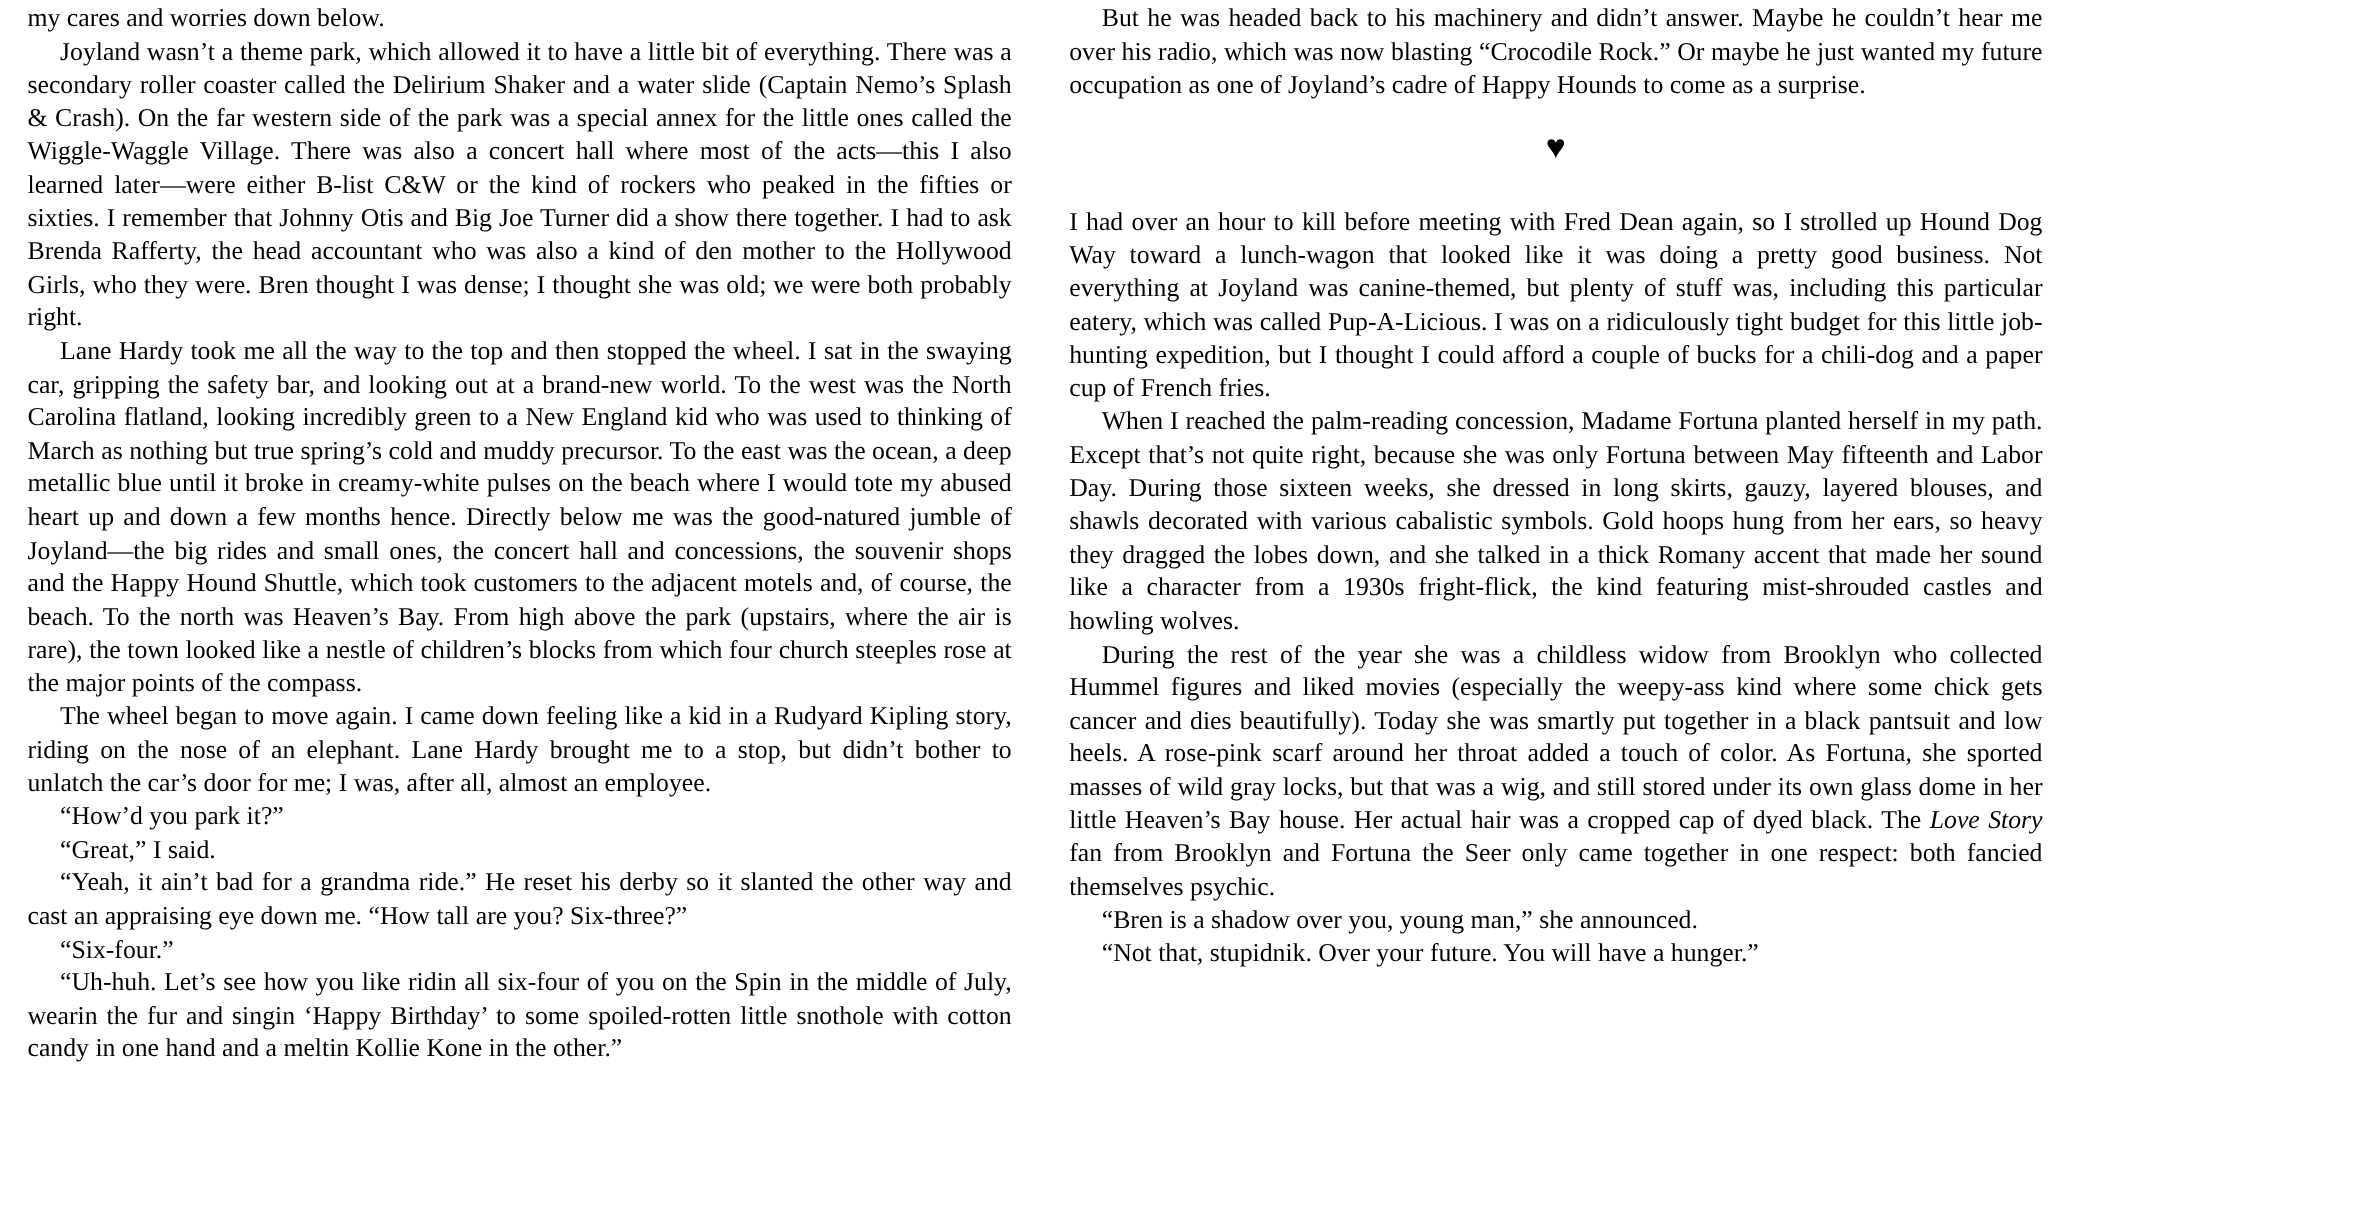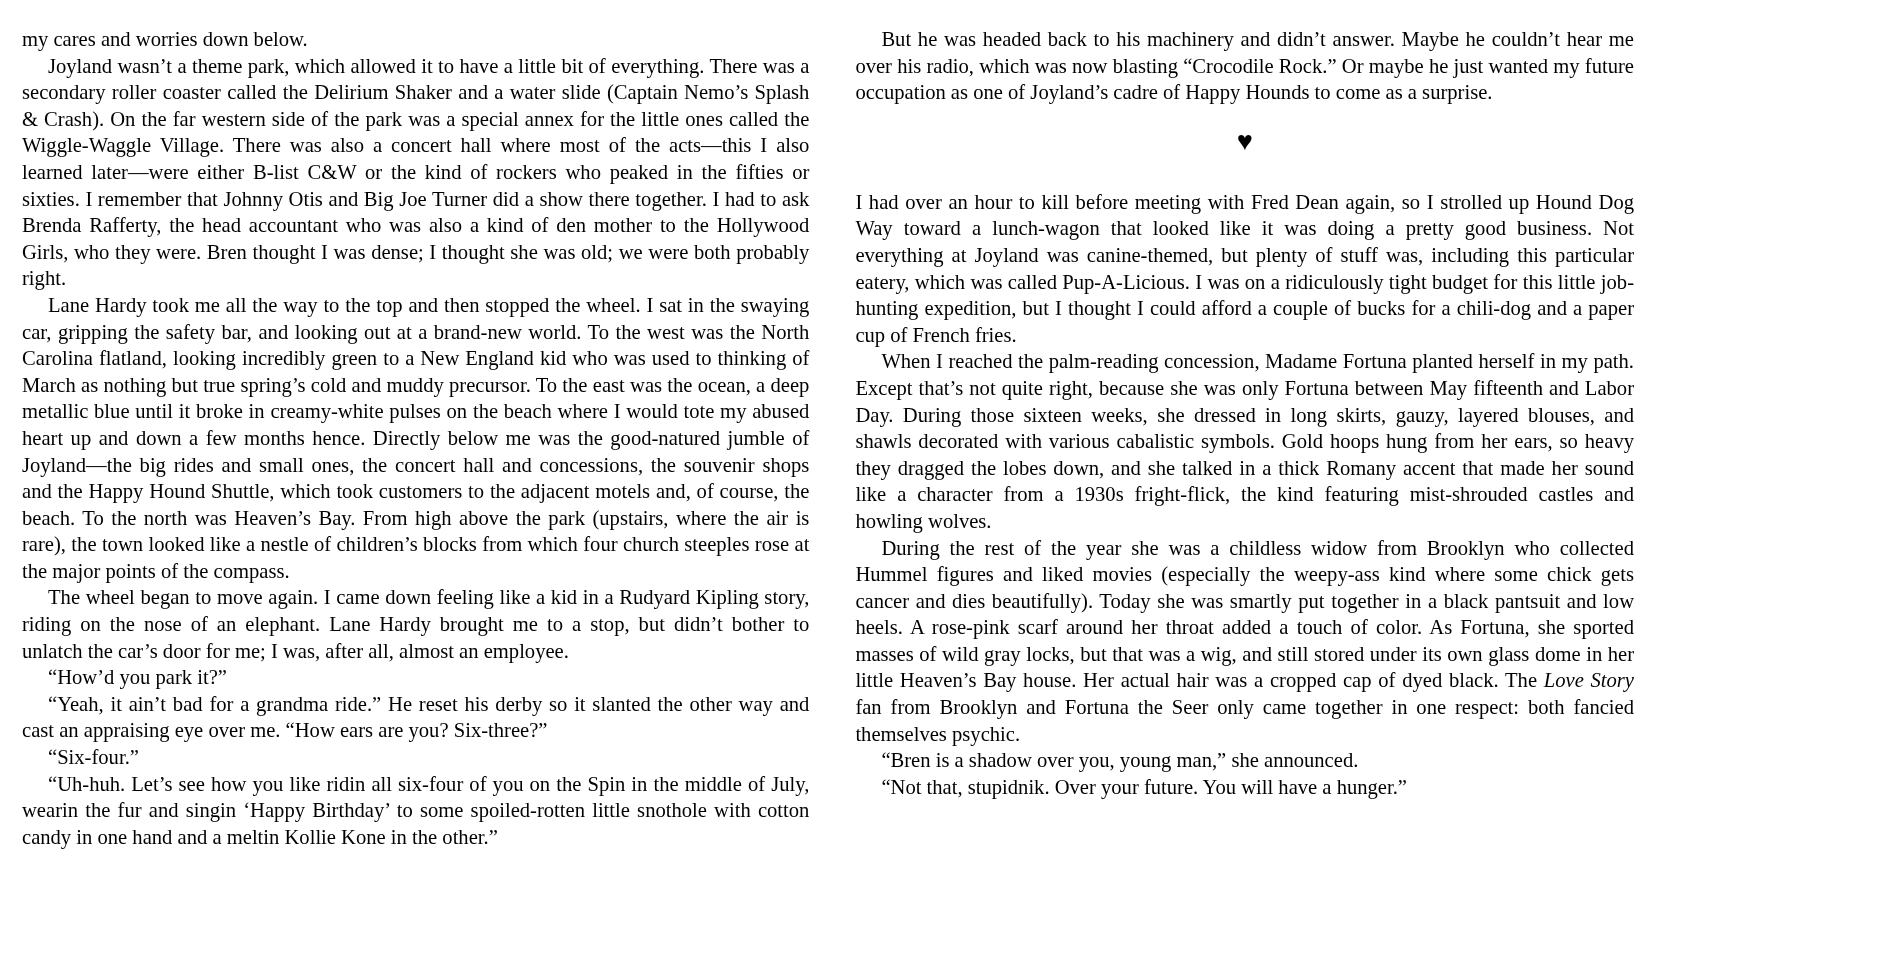--- a/index.html
+++ b/index.html
@@ -14,21 +14,21 @@
     color: #000000;
     overflow: hidden;
   }
   .page {
     position: relative;
     width: 1680px;
     height: 964px;
     box-sizing: border-box;
     display: flex;
     flex-direction: row;
-    padding: 26px 0 0 0;
+    padding: 2px 0 0 0;
   }
   .column {
     box-sizing: border-box;
     width: 951px;
     padding: 0 30px 0 22px;
   }
   .column.right {
     padding: 0 46px 0 16px;
   }
   p {
@@ -58,21 +58,22 @@
 <body>
 
 <div class="page">
 
   <div class="column left" id="left-col">
       <p class="noindent">my cares and worries down below.</p>
       <p class="indent">Joyland wasn’t a theme park, which allowed it to have a little bit of everything. There was a secondary roller coaster called the Delirium Shaker and a water slide (Captain Nemo’s Splash &amp; Crash). On the far western side of the park was a special annex for the little ones called the Wiggle-Waggle Village. There was also a concert hall where most of the acts—this I also learned later—were either B-list C&amp;W or the kind of rockers who peaked in the fifties or sixties. I remember that Johnny Otis and Big Joe Turner did a show there together. I had to ask Brenda Rafferty, the head accountant who was also a kind of den mother to the Hollywood Girls, who they were. Bren thought I was dense; I thought she was old; we were both probably right.</p>
       <p class="indent">Lane Hardy took me all the way to the top and then stopped the wheel. I sat in the swaying car, gripping the safety bar, and looking out at a brand-new world. To the west was the North Carolina flatland, looking incredibly green to a New England kid who was used to thinking of March as nothing but true spring’s cold and muddy precursor. To the east was the ocean, a deep metallic blue until it broke in creamy-white pulses on the beach where I would tote my abused heart up and down a few months hence. Directly below me was the good-natured jumble of Joyland—the big rides and small ones, the concert hall and concessions, the souvenir shops and the Happy Hound Shuttle, which took customers to the adjacent motels and, of course, the beach. To the north was Heaven’s Bay. From high above the park (upstairs, where the air is rare), the town looked like a nestle of children’s blocks from which four church steeples rose at the major points of the compass.</p>
       <p class="indent">The wheel began to move again. I came down feeling like a kid in a Rudyard Kipling story, riding on the nose of an elephant. Lane Hardy brought me to a stop, but didn’t bother to unlatch the car’s door for me; I was, after all, almost an employee.</p>
       <p class="indent">“How’d you park it?”</p>
-      <p class="indent">“Yeah, it ain’t bad for a grandma ride.” He reset his derby so it slanted the other way and cast an appraising eye over me. “How ears are you? Six-three?”</p>
+      <p class="indent">“Great,” I said.</p>
+      <p class="indent">“Yeah, it ain’t bad for a grandma ride.” He reset his derby so it slanted the other way and cast an appraising eye down me. “How tall are you? Six-three?”</p>
       <p class="indent">“Six-four.”</p>
       <p class="indent">“Uh-huh. Let’s see how you like ridin all six-four of you on the Spin in the middle of July, wearin the fur and singin ‘Happy Birthday’ to some spoiled-rotten little snothole with cotton candy in one hand and a meltin Kollie Kone in the other.”</p>
     </div>
 
   <div class="column right" id="right-col">
       <p class="indent">But he was headed back to his machinery and didn’t answer. Maybe he couldn’t hear me over his radio, which was now blasting “Crocodile Rock.” Or maybe he just wanted my future occupation as one of Joyland’s cadre of Happy Hounds to come as a surprise.</p>
       <div class="ornament">♥</div>
       <p class="noindent">I had over an hour to kill before meeting with Fred Dean again, so I strolled up Hound Dog Way toward a lunch-wagon that looked like it was doing a pretty good business. Not everything at Joyland was canine-themed, but plenty of stuff was, including this particular eatery, which was called Pup-A-Licious. I was on a ridiculously tight budget for this little job-hunting expedition, but I thought I could afford a couple of bucks for a chili-dog and a paper cup of French fries.</p>
       <p class="indent">When I reached the palm-reading concession, Madame Fortuna planted herself in my path. Except that’s not quite right, because she was only Fortuna between May fifteenth and Labor Day. During those sixteen weeks, she dressed in long skirts, gauzy, layered blouses, and shawls decorated with various cabalistic symbols. Gold hoops hung from her ears, so heavy they dragged the lobes down, and she talked in a thick Romany accent that made her sound like a character from a 1930s fright-flick, the kind featuring mist-shrouded castles and howling wolves.</p>
       <p class="indent">During the rest of the year she was a childless widow from Brooklyn who collected Hummel figures and liked movies (especially the weepy-ass kind where some chick gets cancer and dies beautifully). Today she was smartly put together in a black pantsuit and low heels. A rose-pink scarf around her throat added a touch of color. As Fortuna, she sported masses of wild gray locks, but that was a wig, and still stored under its own glass dome in her little Heaven’s Bay house. Her actual hair was a cropped cap of dyed black. The <em>Love Story</em> fan from Brooklyn and Fortuna the Seer only came together in one respect: both fancied themselves psychic.</p>

